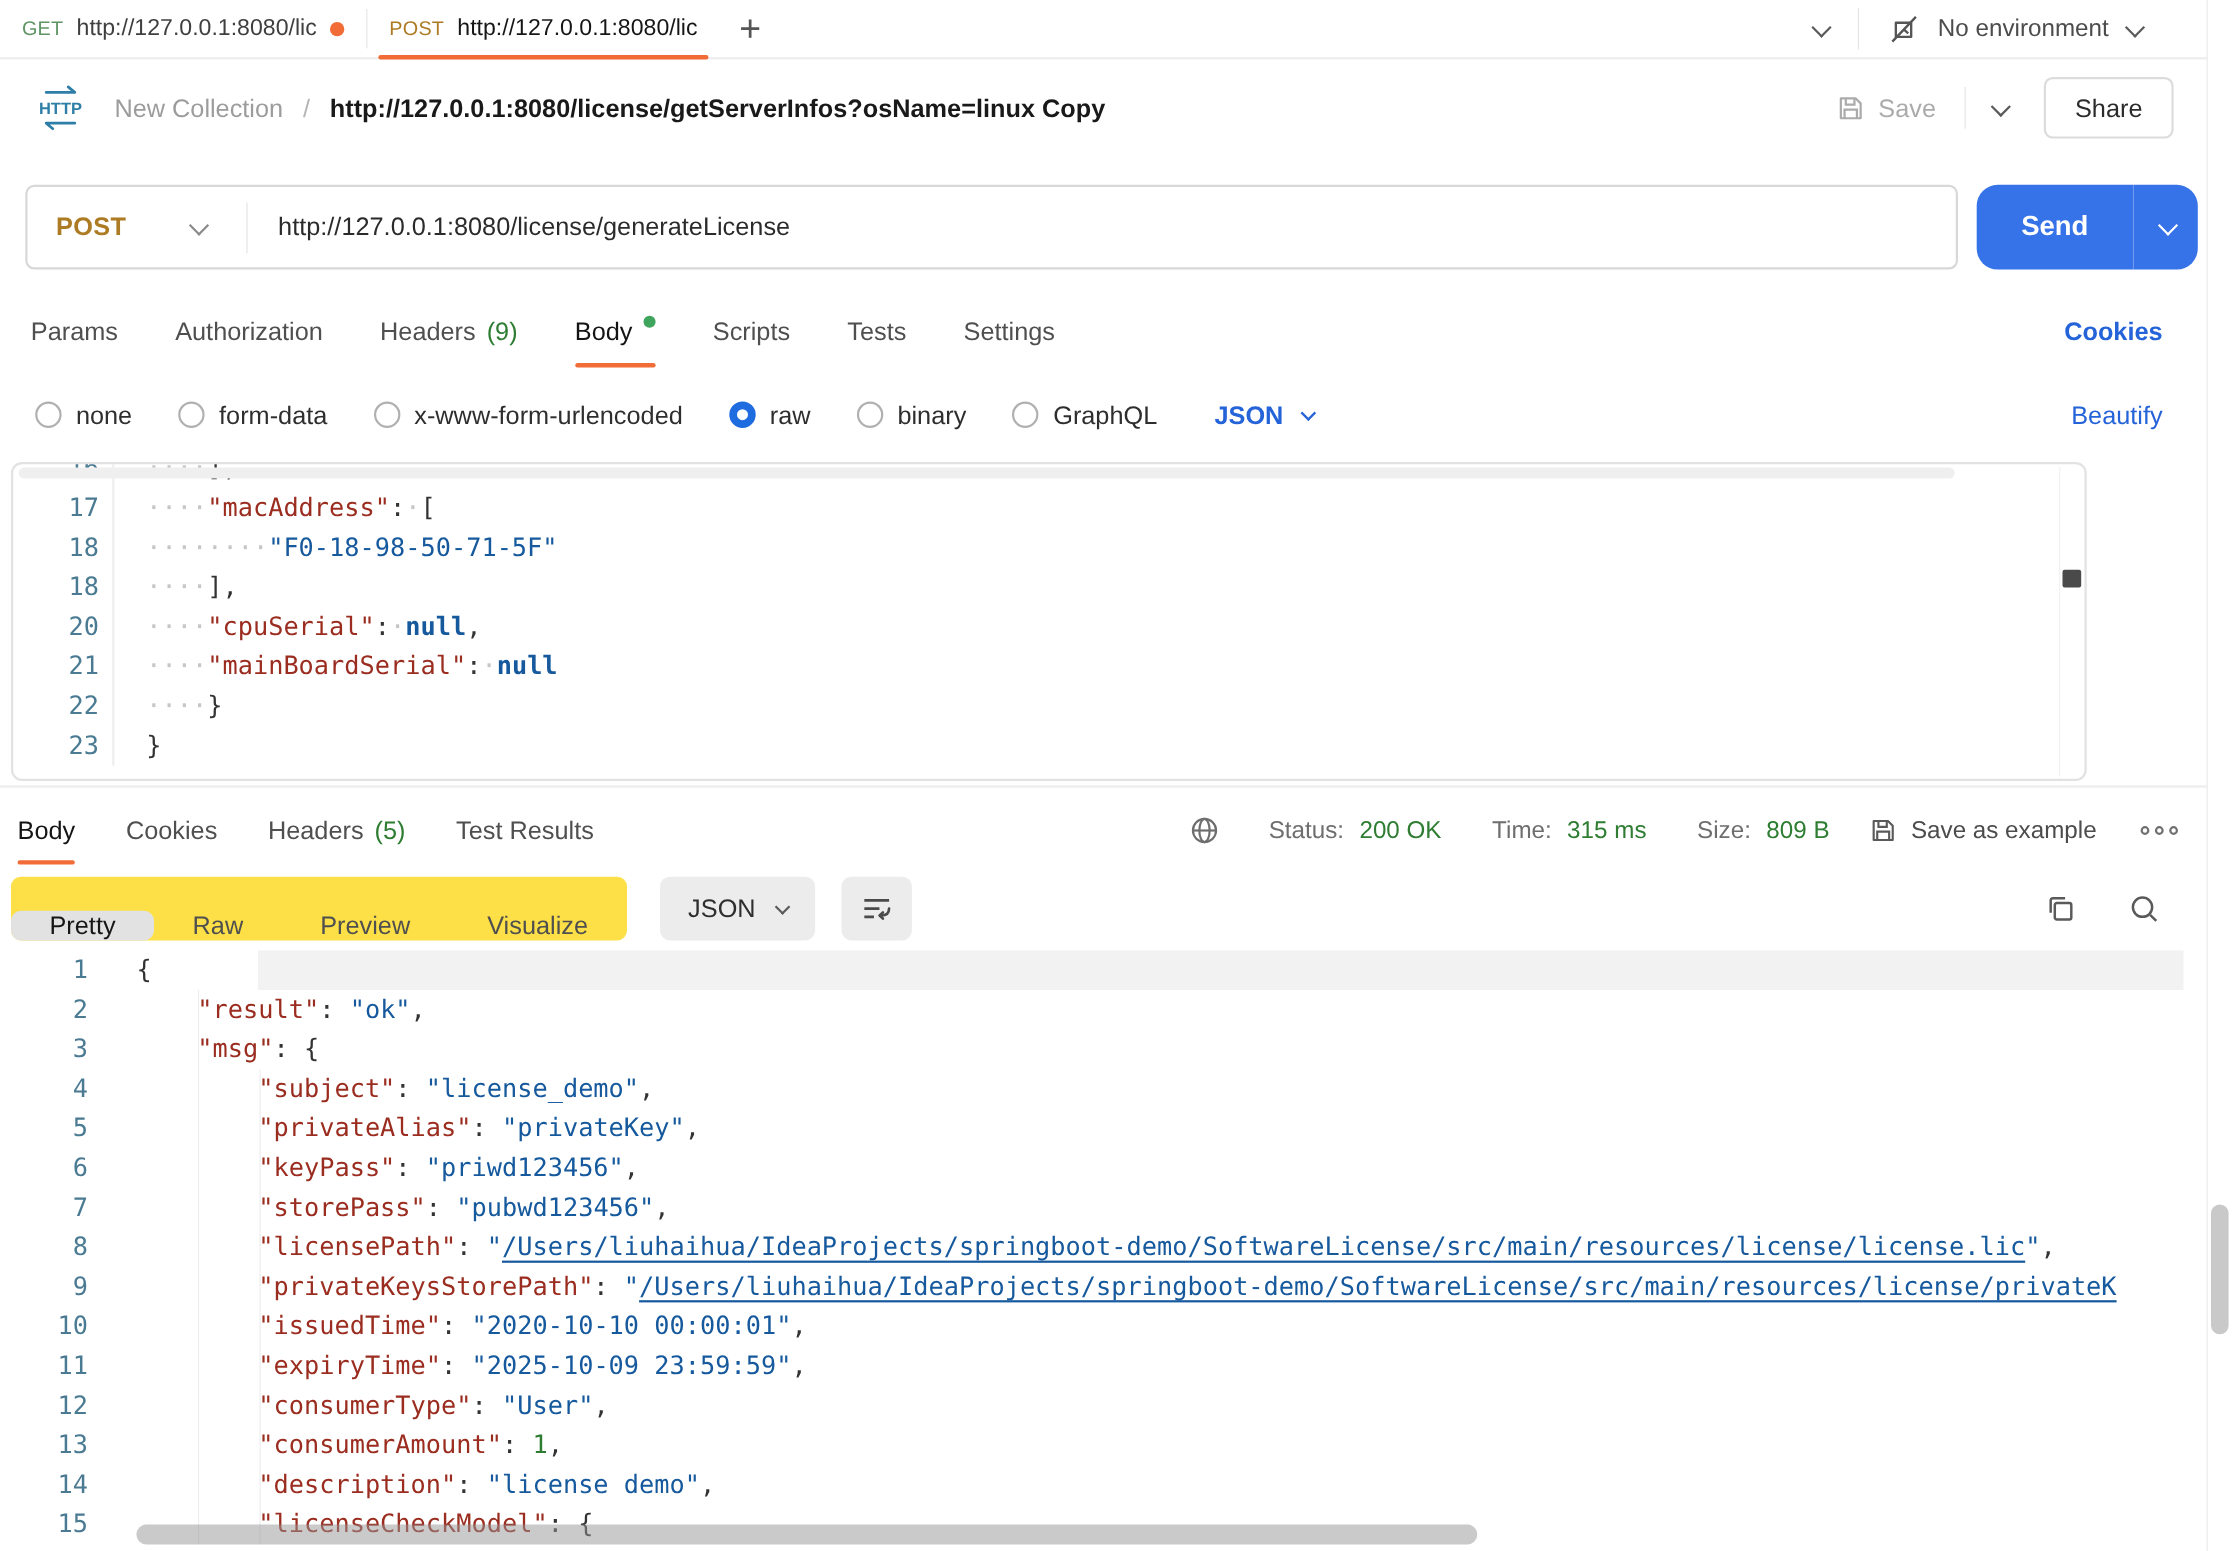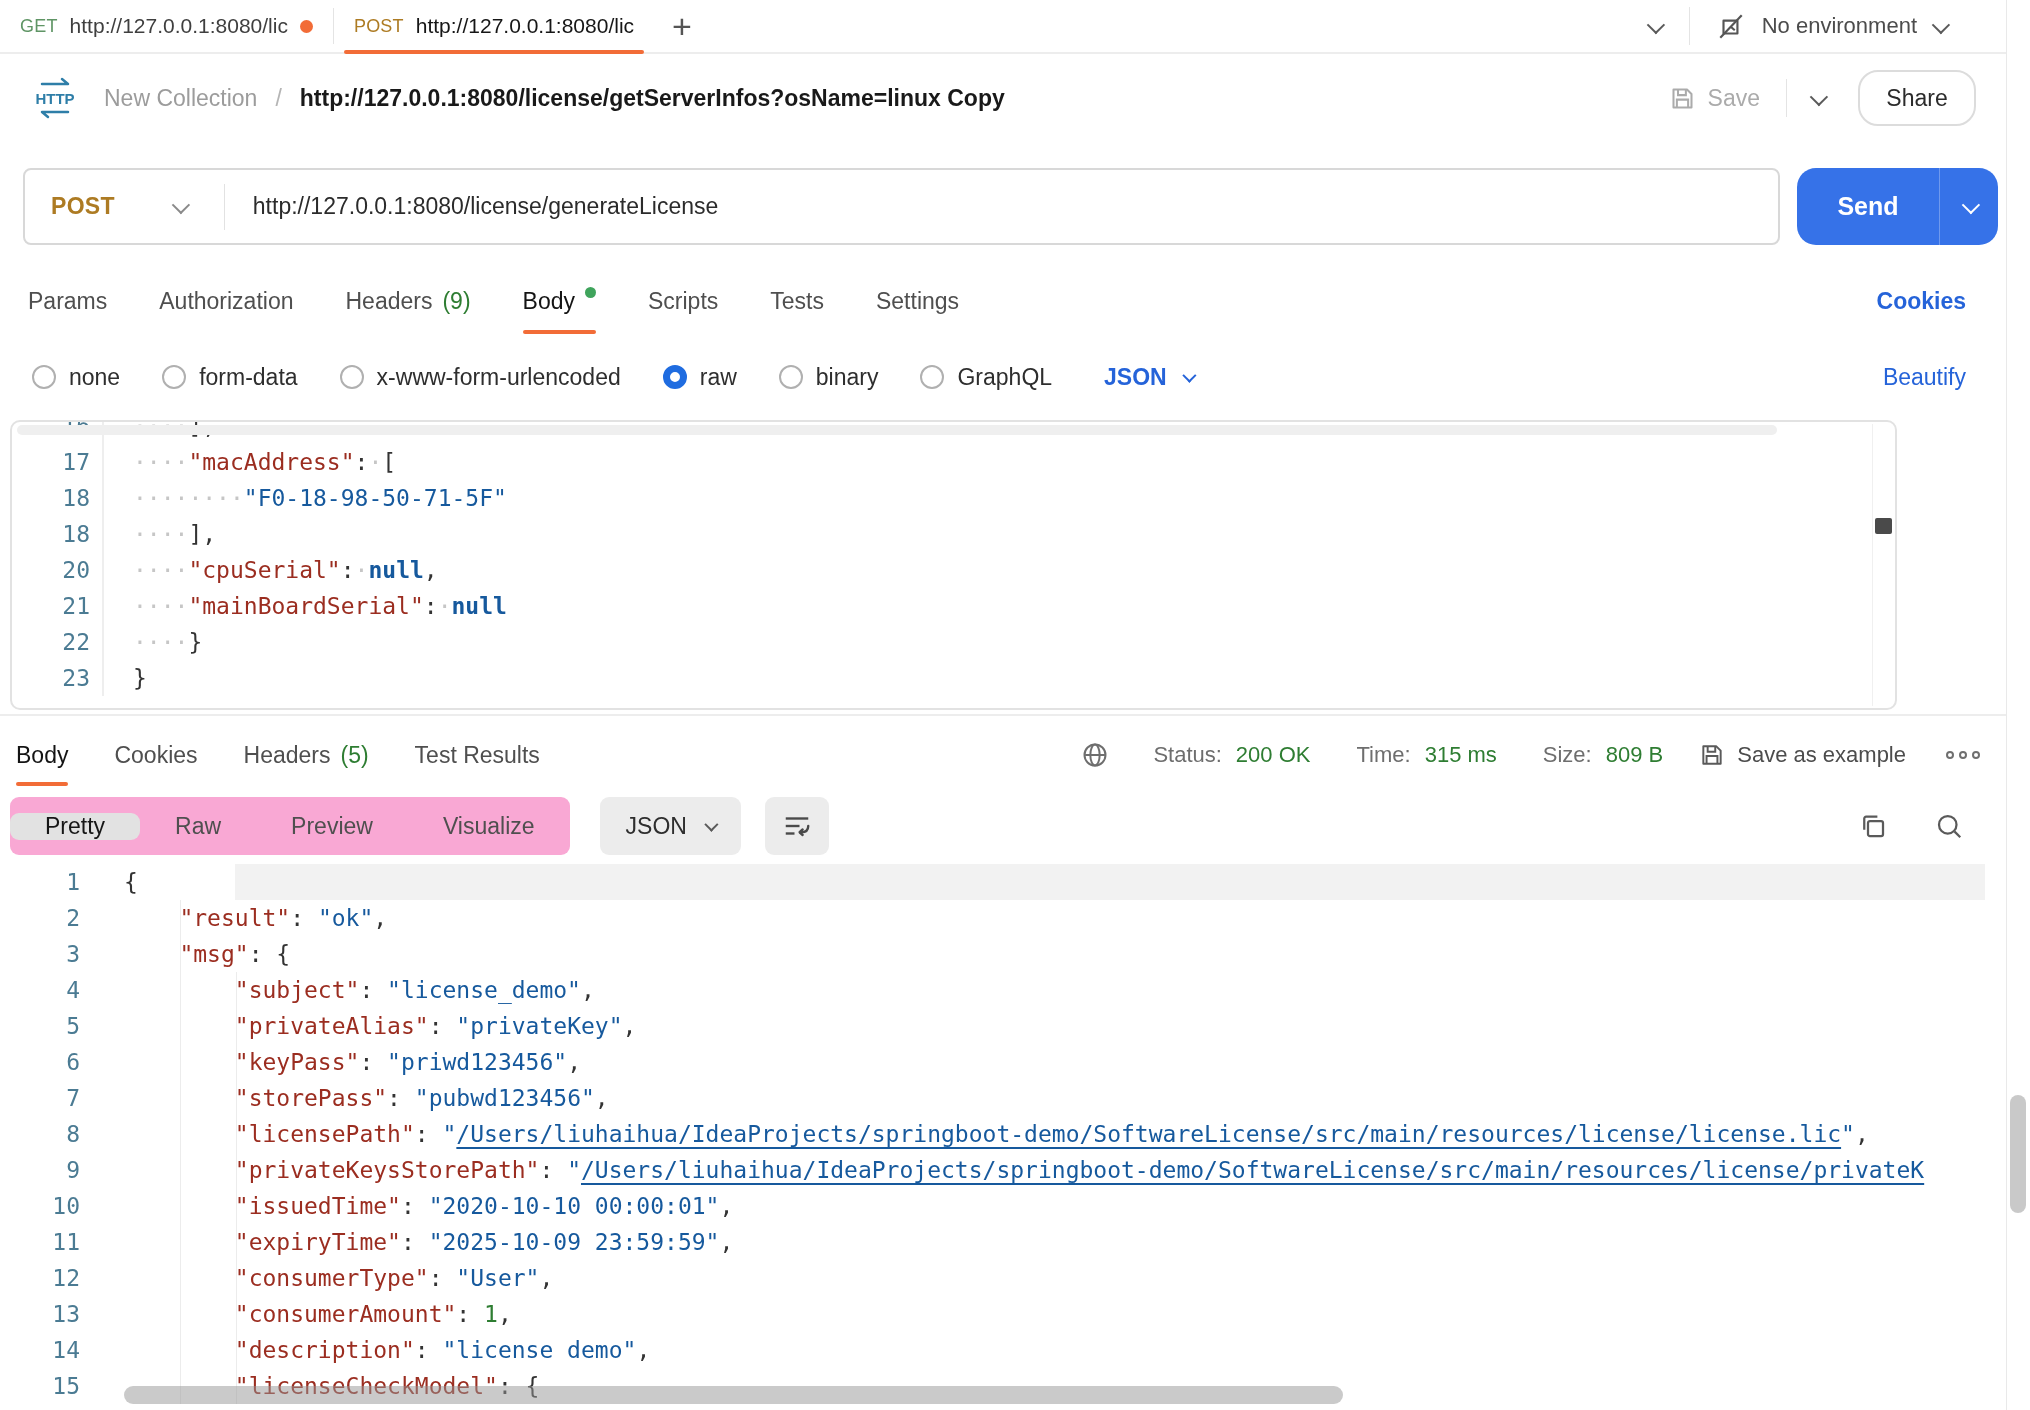--- a/index.html
+++ b/index.html
@@ -31,21 +31,21 @@
 
   
   .crumb-row{position:absolute;top:56px;left:0;width:2006px;height:84px;display:flex;align-items:center;padding:0 30px}
   .http-badge{flex:none}
   .crumb-collection{font-size:23px;color:#9c9c9c;margin-left:24px;cursor:pointer}
   .crumb-sep{font-size:23px;color:#b5b5b5;margin:0 18px}
   .crumb-title{font-size:23px;font-weight:700;color:#191919;white-space:nowrap}
   .crumb-actions{margin-left:auto;display:flex;align-items:center}
   .save-btn{display:flex;align-items:center;gap:12px;color:#ababab;font-size:23px;cursor:default}
   .save-chev-split{display:flex;align-items:center;margin:0 8px 0 24px}
-  .share-btn{margin-left:26px;width:118px;height:56px;border:2px solid #dcdcdc;border-radius:20px;display:flex;align-items:center;justify-content:center;font-size:23px;color:#2b2b2b;cursor:pointer;background:#fff}
+  .share-btn{margin-left:26px;width:118px;height:56px;border:2px solid #dcdcdc;border-radius:8px;display:flex;align-items:center;justify-content:center;font-size:23px;color:#2b2b2b;cursor:pointer;background:#fff}
 
   
   .url-row{position:absolute;top:168px;left:23px;width:1984px;height:77px;display:flex}
   .url-box{width:1757px;height:77px;border:2px solid #d8d8d8;border-radius:8px;display:flex;align-items:center;background:#fff}
   .method-label{font-size:23px;font-weight:700;color:var(--posta);margin-left:26px;letter-spacing:.3px}
   .method-chev{margin-left:58px}
   .url-div{width:1px;height:46px;background:#e2e2e2;margin-left:38px}
   .url-text{font-size:23px;color:#2b2b2b;margin-left:28px;white-space:nowrap}
   .send-btn{margin-left:17px;width:201px;height:77px;background:var(--send);border-radius:19px;display:flex;align-items:center;color:#fff;cursor:pointer}
   .send-label{flex:1;text-align:center;font-size:25px;font-weight:600}
@@ -96,21 +96,21 @@
   .resp-header .qtab.active::after{bottom:8px}
   .resp-meta{margin-left:auto;display:flex;align-items:center;padding-right:26px;gap:14px}
   .meta-label{font-size:22px;color:#6e6e6e}
   .meta-value{font-size:22px;color:var(--green)}
   .meta-gap{width:18px}
   .save-example{display:flex;align-items:center;gap:12px;font-size:22px;color:#4c4c4c;margin-left:22px;cursor:pointer}
   .dots3{display:flex;gap:5px;margin-left:26px;cursor:pointer}
   .dots3 i{width:8px;height:8px;border:2px solid #6f6f6f;border-radius:50%}
 
   .resp-toolbar{position:absolute;top:796px;left:10px;width:1996px;height:60px;display:flex;align-items:center}
-  .segmented{display:flex;background:#f9a8d4;border-radius:9px;height:58px;align-items:center}
+  .segmented{display:flex;background:#fde047;border-radius:9px;height:58px;align-items:flex-end}
   .seg{display:flex;align-items:center;padding:0 35px;font-size:23px;color:#4f4f4f;border-radius:9px;cursor:pointer}
   .seg.active{background:#e2e2e2;color:#161616}
   .json-dd{margin-left:30px;height:58px;background:#ececec;border-radius:9px;display:flex;align-items:center;gap:18px;padding:0 26px;cursor:pointer}
   .json-dd .lang{font-size:23px;color:#2e2e2e}
   .wrap-btn{margin-left:24px;width:64px;height:58px;background:#ececec;border-radius:9px;display:flex;align-items:center;justify-content:center;cursor:pointer}
   .resp-icons{margin-left:auto;display:flex;align-items:center;gap:46px;padding-right:42px}
   .icon-btn{cursor:pointer;display:flex}
 
   .resp-editor{position:absolute;top:862px;left:0;width:2006px;height:548px;overflow:hidden;background:#fff}
   .resp-code{position:absolute;top:2px;left:0;width:1985px}

